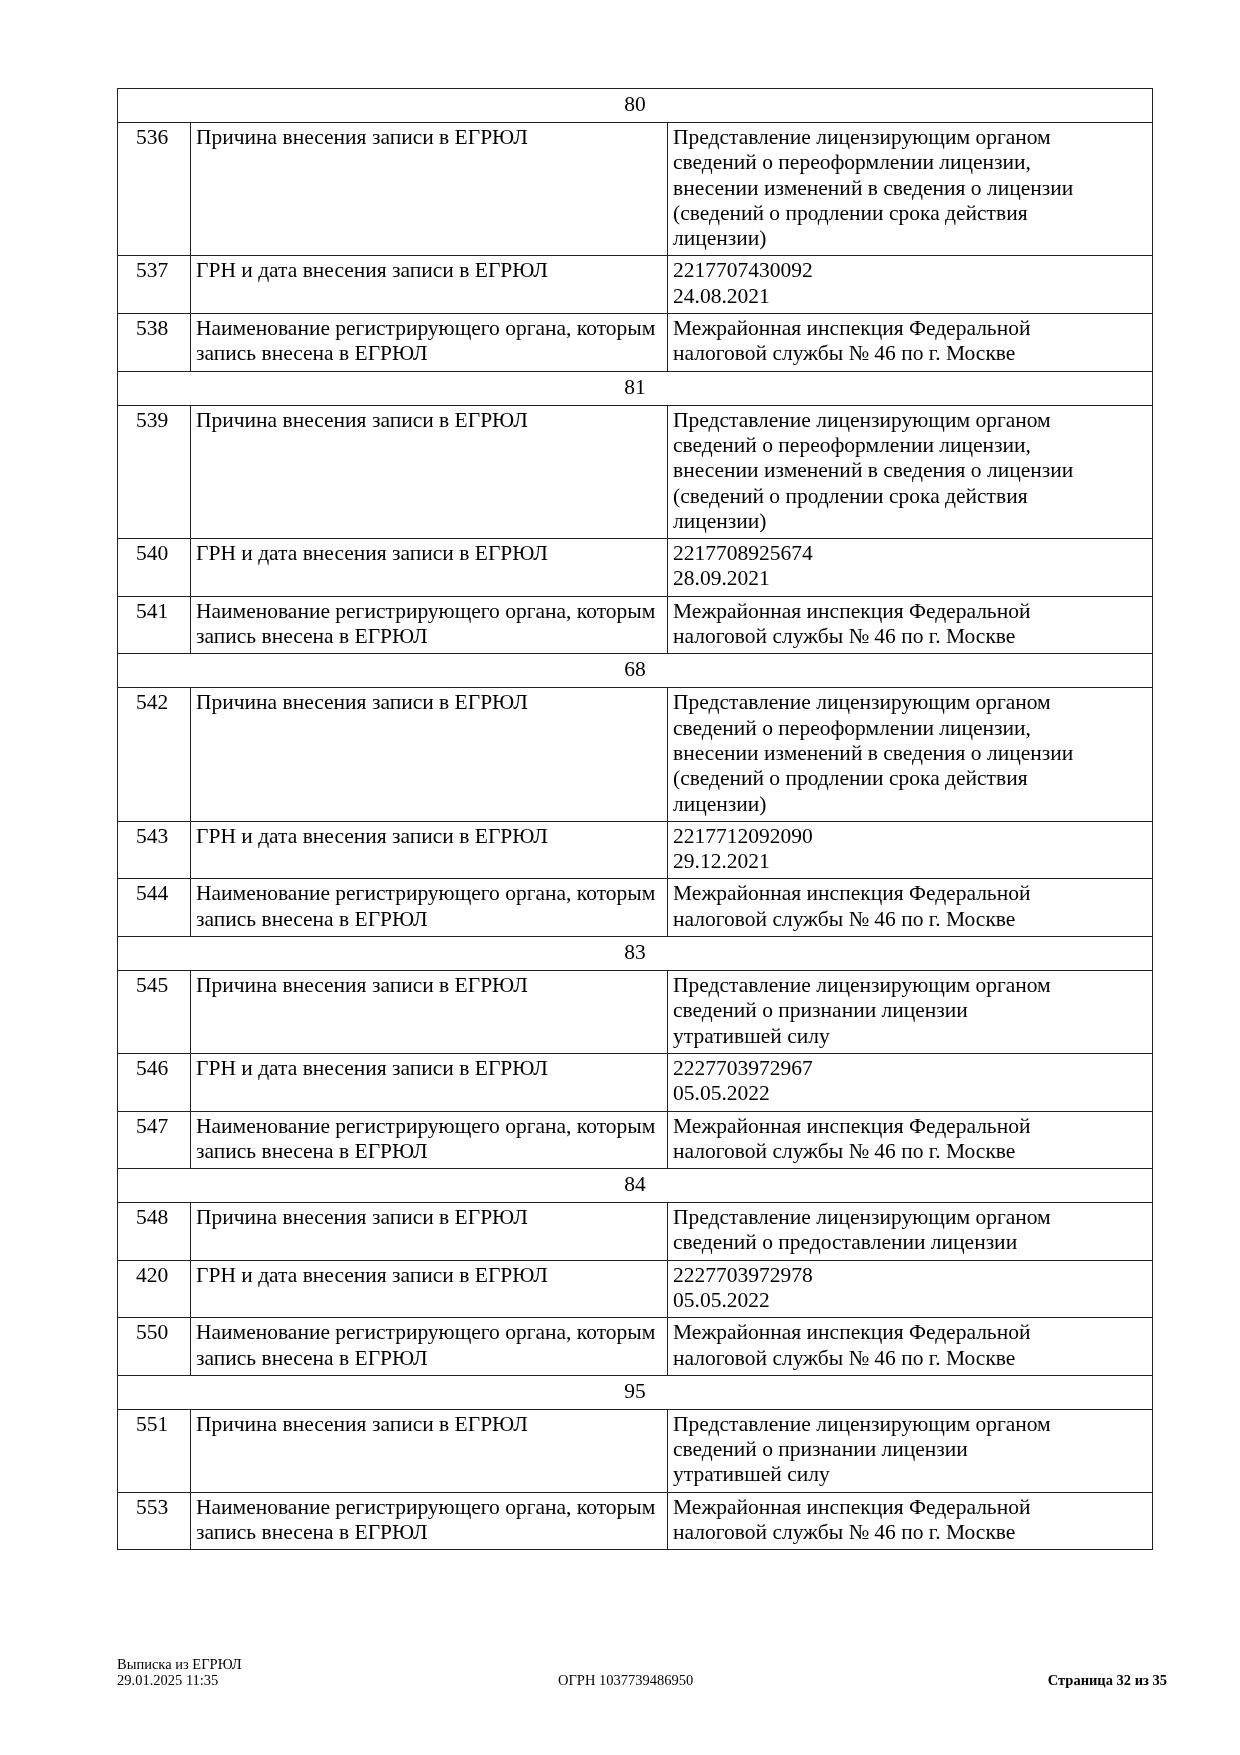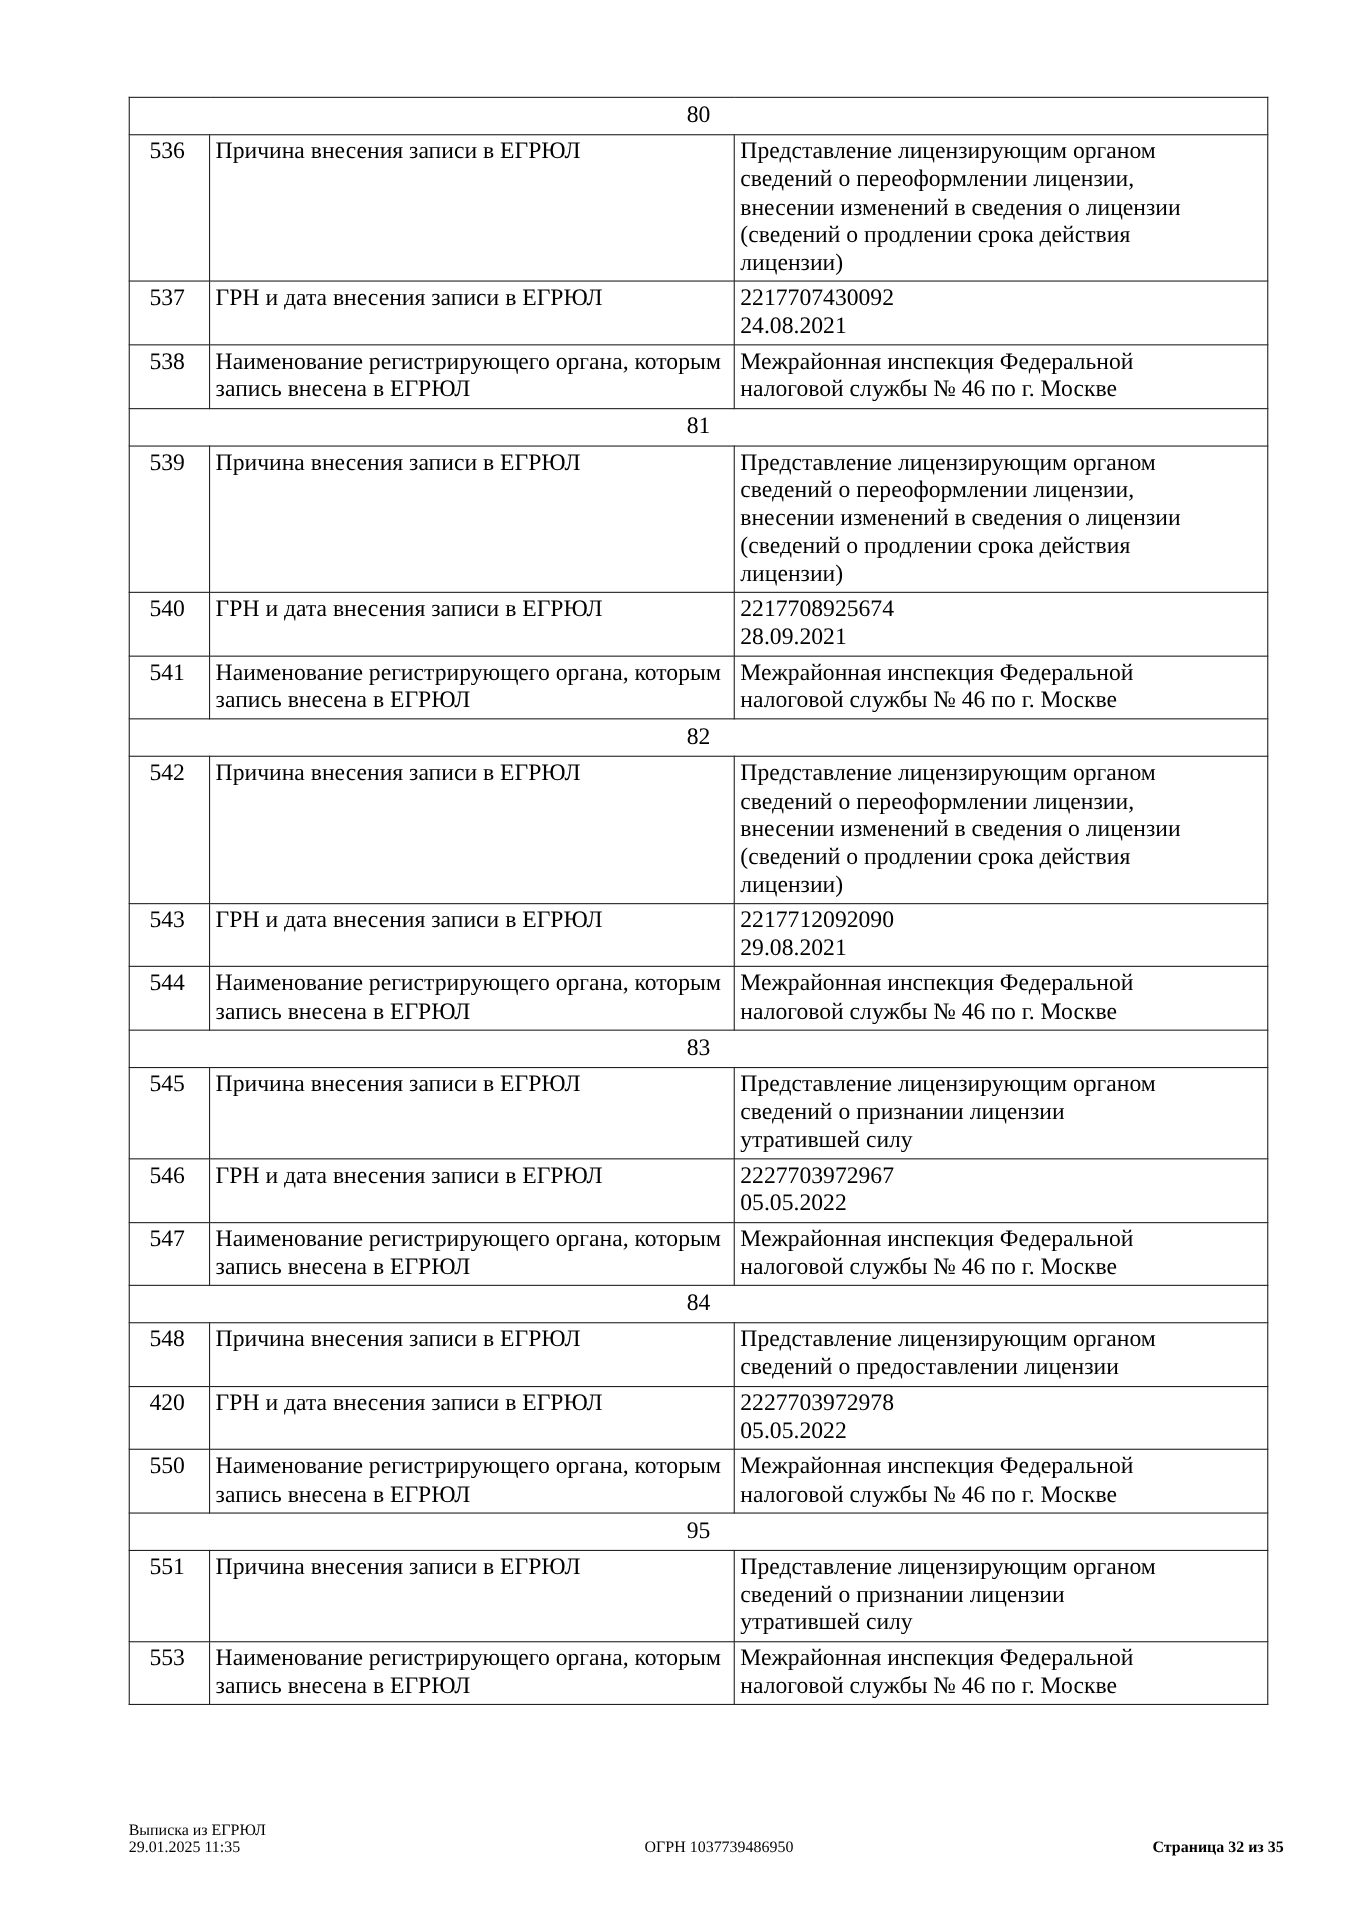--- a/index.html
+++ b/index.html
@@ -58,21 +58,20 @@
     }
     .footer .left {
       position: absolute;
       left: 0;
       top: 0;
     }
     .footer .center {
       position: absolute;
       left: 441px;
       top: 15.5px;
-      margin-left: 28px;
     }
     .footer .right {
       position: absolute;
       right: 0;
       top: 15.5px;
       font-weight: bold;
     }
     .footer span.blk { display: block; }
   </style>
 </head>
@@ -139,39 +138,39 @@
       </tr>
       <tr>
         <td class="num">541</td>
         <td class="label">Наименование регистрирующего органа, которым запись внесена в ЕГРЮЛ</td>
         <td class="value">
           <span class="line">Межрайонная инспекция Федеральной</span>
           <span class="line">налоговой службы № 46 по г. Москве</span>
         </td>
       </tr>
       <tr>
-        <td class="group" colspan="3">82</td>
+        <td class="group" colspan="3">68</td>
       </tr>
       <tr>
         <td class="num">542</td>
         <td class="label">Причина внесения записи в ЕГРЮЛ</td>
         <td class="value">
           <span class="line">Представление лицензирующим органом</span>
           <span class="line">сведений о переоформлении лицензии,</span>
           <span class="line">внесении изменений в сведения о лицензии</span>
           <span class="line">(сведений о продлении срока действия</span>
           <span class="line">лицензии)</span>
         </td>
       </tr>
       <tr>
         <td class="num">543</td>
         <td class="label">ГРН и дата внесения записи в ЕГРЮЛ</td>
         <td class="value">
           <span class="line">2217712092090</span>
-          <span class="line">29.08.2021</span>
+          <span class="line">29.12.2021</span>
         </td>
       </tr>
       <tr>
         <td class="num">544</td>
         <td class="label">Наименование регистрирующего органа, которым запись внесена в ЕГРЮЛ</td>
         <td class="value">
           <span class="line">Межрайонная инспекция Федеральной</span>
           <span class="line">налоговой службы № 46 по г. Москве</span>
         </td>
       </tr>

